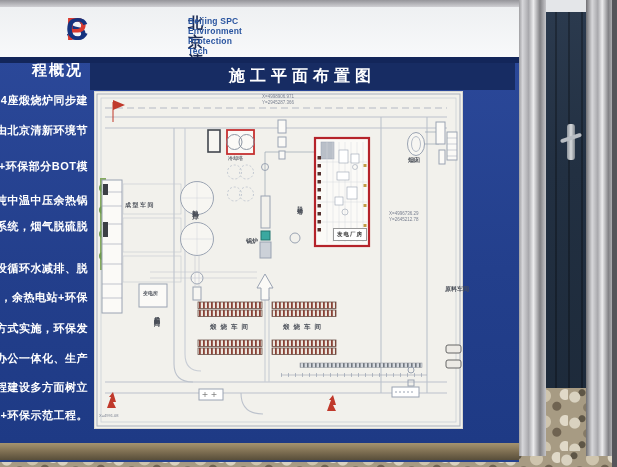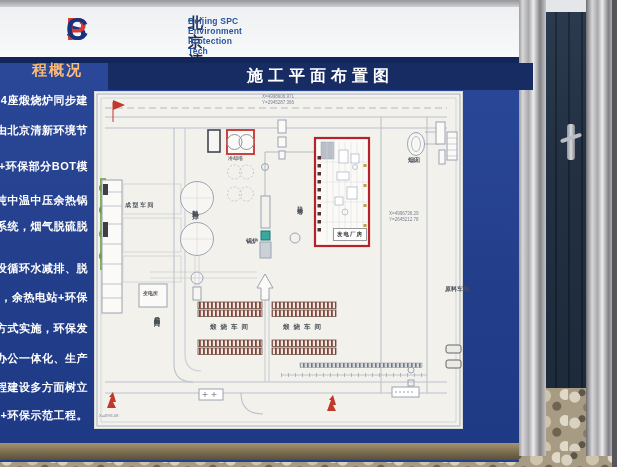--- a/index.html
+++ b/index.html
@@ -37,29 +37,29 @@
   .frame-top{left:0;top:0;width:519px;height:7px;background:linear-gradient(180deg,#95959a,#cfcfd3);}
   .board-header{left:0;top:7px;width:519px;height:50px;background:linear-gradient(180deg,#eef0f2,#f8f9fa);}
   .logo{left:66px;top:5px;font-size:31px;font-weight:bold;letter-spacing:1px;position:absolute;}
   .logo .b{color:#15337f;} .logo .r{color:#d93a30;}
   .company{left:188px;top:7px;position:absolute;}
   .company-cn{position:static;display:block;font-size:15px;font-weight:bold;color:#1b2a52;letter-spacing:1.5px;}
   .company-en{position:static;display:block;font-size:8.5px;font-weight:bold;color:#2a55a0;margin-top:2px;letter-spacing:.2px;}
   .board-blue{left:0;top:57px;width:519px;height:386px;
     background:linear-gradient(180deg,#2b4899,#233f8c 55%,#1e3a85);}
   .title-sliver{left:0;top:0;width:519px;height:6px;background:#13265a;}
-  .title-bar{left:108px;top:6px;width:425px;height:27px;background:#172c63;
+  .title-bar{left:90px;top:6px;width:425px;height:27px;background:#172c63;
     display:flex;align-items:center;justify-content:center;}
   .plan-title{position:static;color:#fff;font-size:16px;font-weight:bold;letter-spacing:5px;}
   .frame-bottom{left:0;top:443px;width:519px;height:17px;
     background:linear-gradient(180deg,#a5946f,#7b6c50 55%,#584e3a);}
 
   
   .sidebar{left:0;top:57px;width:92px;height:386px;overflow:hidden;}
-  .sb-heading{right:9px;top:4px;font-size:15px;font-weight:bold;color:#fdba74;
+  .sb-heading{right:9px;top:4px;font-size:15px;font-weight:bold;color:#ffffff;
     letter-spacing:2px;white-space:nowrap;margin-left:8px;}
   .sb-line{right:4px;font-size:11px;font-weight:bold;color:#fff;white-space:nowrap;letter-spacing:.5px;}
 
   
   .plan{left:95px;top:92px;width:367px;height:336px;background:#f2f1ec;
     box-shadow:0 0 0 1px #d8d8d2;}
   .plan svg{left:0;top:0;}
   .plbl{color:#4a4f58;font-weight:bold;white-space:nowrap;line-height:1;}
   .v{writing-mode:vertical-rl;text-orientation:upright;letter-spacing:1px;}
   .coords{font-size:4.5px;color:#7b8292;font-weight:normal;line-height:1.3;white-space:nowrap;}

